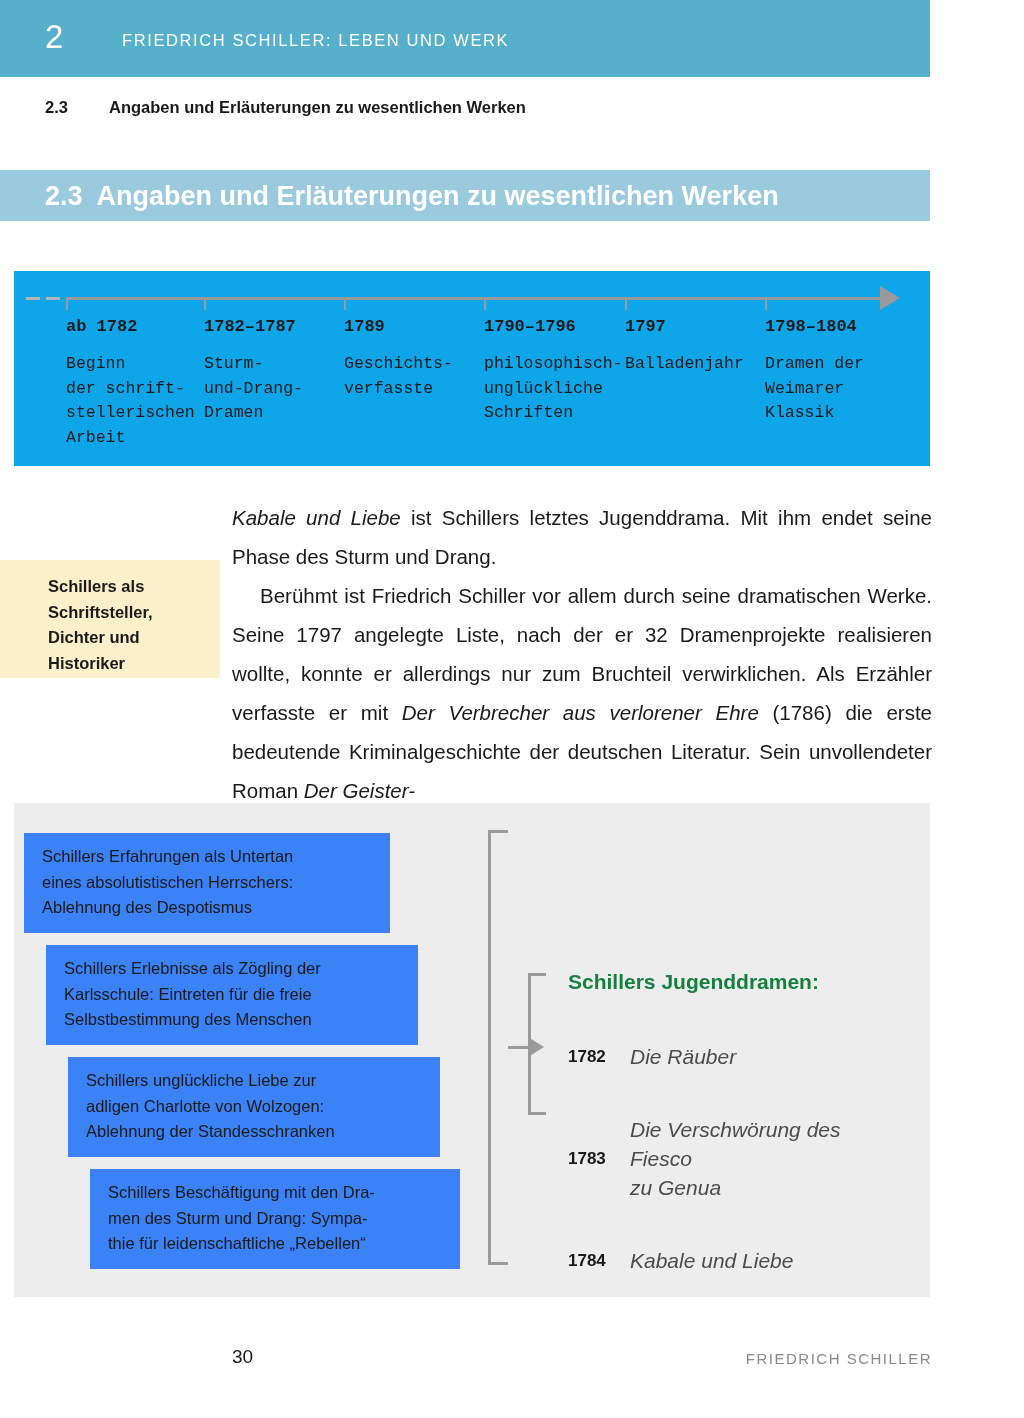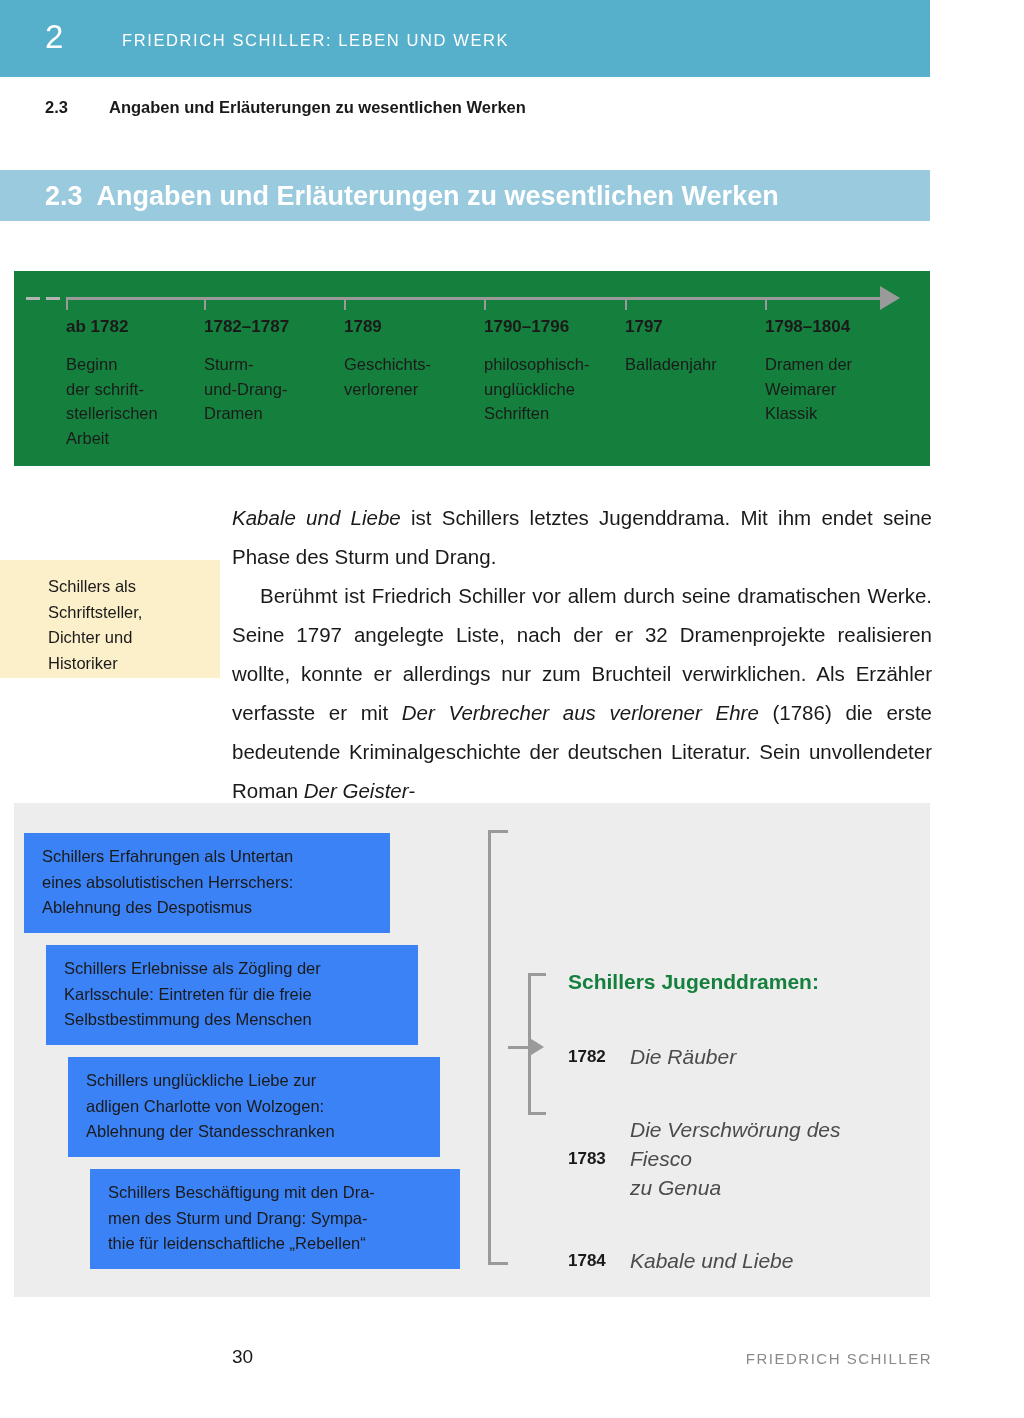--- a/index.html
+++ b/index.html
@@ -82,21 +82,22 @@
   }
   .section-banner .sec-num { margin-right: 14px; }
 
   
   .timeline-panel {
     position: absolute;
     left: 14px;
     top: 271px;
     width: 916px;
     height: 195px;
-    background: #15803d;
+    background: #0ea5e9;
+    font-family: Liberation Mono, monospace;
   }
   .tl-axis {
     position: absolute;
     left: 52px;
     top: 26px;
     width: 830px;
     height: 3px;
     background: #9a9a9a;
   }
   .tl-dash {
@@ -144,20 +145,21 @@
   }
 
   
   .margin-note {
     position: absolute;
     left: 0;
     top: 560px;
     width: 220px;
     height: 118px;
     background: #fcf0ca;
+    font-weight: bold;
   }
   .margin-note .mn-text {
     position: absolute;
     left: 48px;
     top: 14px;
     width: 160px;
     font-size: 16.5px;
     color: #1a1a1a;
     line-height: 25.5px;
     white-space: pre-line;
@@ -340,21 +342,21 @@
       </div>
       <div class="tl-col" style="left: 190px; width: 138px;">
         <div class="tl-year">1782–1787</div>
         <div class="tl-desc">Sturm-
 und-Drang-
 Dramen</div>
       </div>
       <div class="tl-col" style="left: 330px; width: 136px;">
         <div class="tl-year">1789</div>
         <div class="tl-desc">Geschichts-
-verlorener</div>
+verfasste</div>
       </div>
       <div class="tl-col" style="left: 470px; width: 140px;">
         <div class="tl-year">1790–1796</div>
         <div class="tl-desc">philosophisch-
 unglückliche
 Schriften</div>
       </div>
       <div class="tl-col" style="left: 611px; width: 136px;">
         <div class="tl-year">1797</div>
         <div class="tl-desc">Balladenjahr</div>

